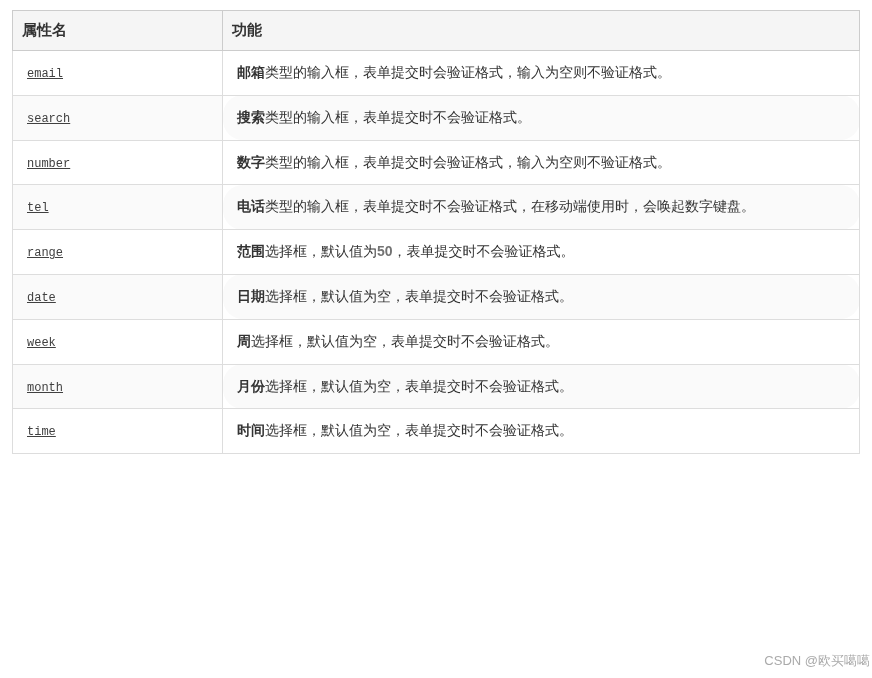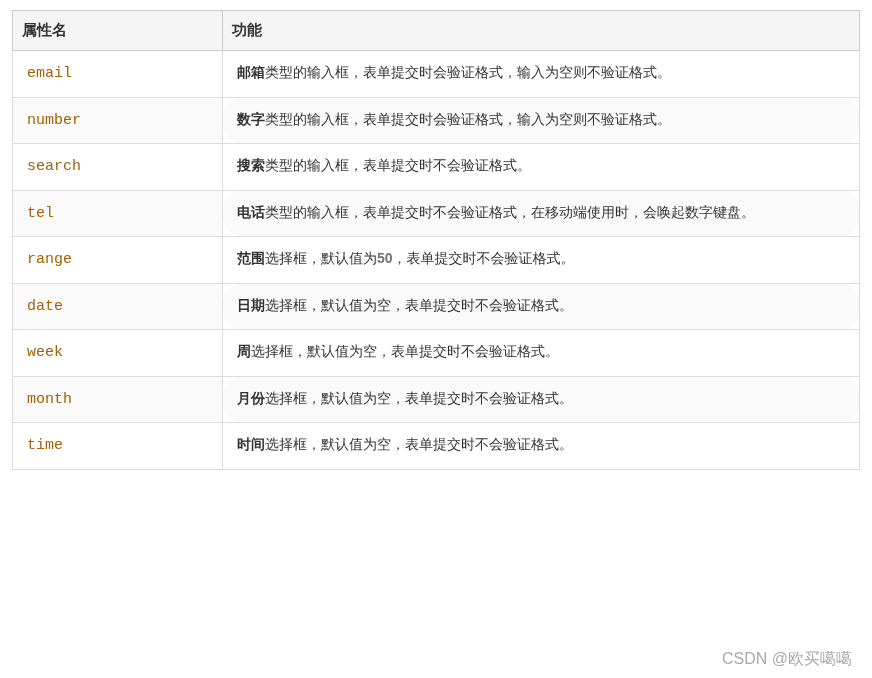--- a/index.html
+++ b/index.html
@@ -39,23 +39,24 @@
       line-height: 1.7;
     }
     tbody tr:nth-child(odd) {
       background: #fff;
     }
     tbody tr:nth-child(even) {
       background: #fafafa;
     }
     .attr-name {
       font-family: "Courier New", Courier, monospace;
-      color: #a16207;
-      font-size: 15px;
+      color: #404040;
+      font-size: 12px;
       font-weight: normal;
+      text-decoration: underline;
     }
     .func-text {
       font-size: 14px;
       color: #333;
       border-radius: 20px;
     }
     .func-text .bold {
       font-weight: bold;
     }
     .func-text .code-inline {
@@ -65,48 +66,48 @@
       padding: 0 2px;
       font-size: 13px;
     }
     .func-text .highlight-num {
       color: #737373;
       font-weight: bold;
     }
     .watermark {
       position: absolute;
       bottom: 8px;
-      right: 20px;
-      font-size: 16px;
+      right: 2px;
+      font-size: 13px;
       color: #aaa;
     }
   </style>
 </head>
 <body>
 
 <div class="table-container">
   <table>
     <thead>
       <tr>
         <th>属性名</th>
         <th>功能</th>
       </tr>
     </thead>
     <tbody id="table-body">
     <tr>
           <td><span class="attr-name">email</span></td>
           <td class="func-text"><span class="bold">邮箱</span>类型的输入框，表单提交时会验证格式，输入为空则不验证格式。</td>
         </tr>
         <tr>
+          <td><span class="attr-name">search</span></td>
+          <td class="func-text"><span class="bold">搜索</span>类型的输入框，表单提交时不会验证格式。</td>
+        </tr>
+        <tr>
           <td><span class="attr-name">number</span></td>
           <td class="func-text"><span class="bold">数字</span>类型的输入框，表单提交时会验证格式，输入为空则不验证格式。</td>
-        </tr>
-        <tr>
-          <td><span class="attr-name">search</span></td>
-          <td class="func-text"><span class="bold">搜索</span>类型的输入框，表单提交时不会验证格式。</td>
         </tr>
         <tr>
           <td><span class="attr-name">tel</span></td>
           <td class="func-text"><span class="bold">电话</span>类型的输入框，表单提交时不会验证格式，在移动端使用时，会唤起数字键盘。</td>
         </tr>
         <tr>
           <td><span class="attr-name">range</span></td>
           <td class="func-text"><span class="bold">范围</span>选择框，默认值为<span class="highlight-num">50</span>，表单提交时不会验证格式。</td>
         </tr>
         <tr>

